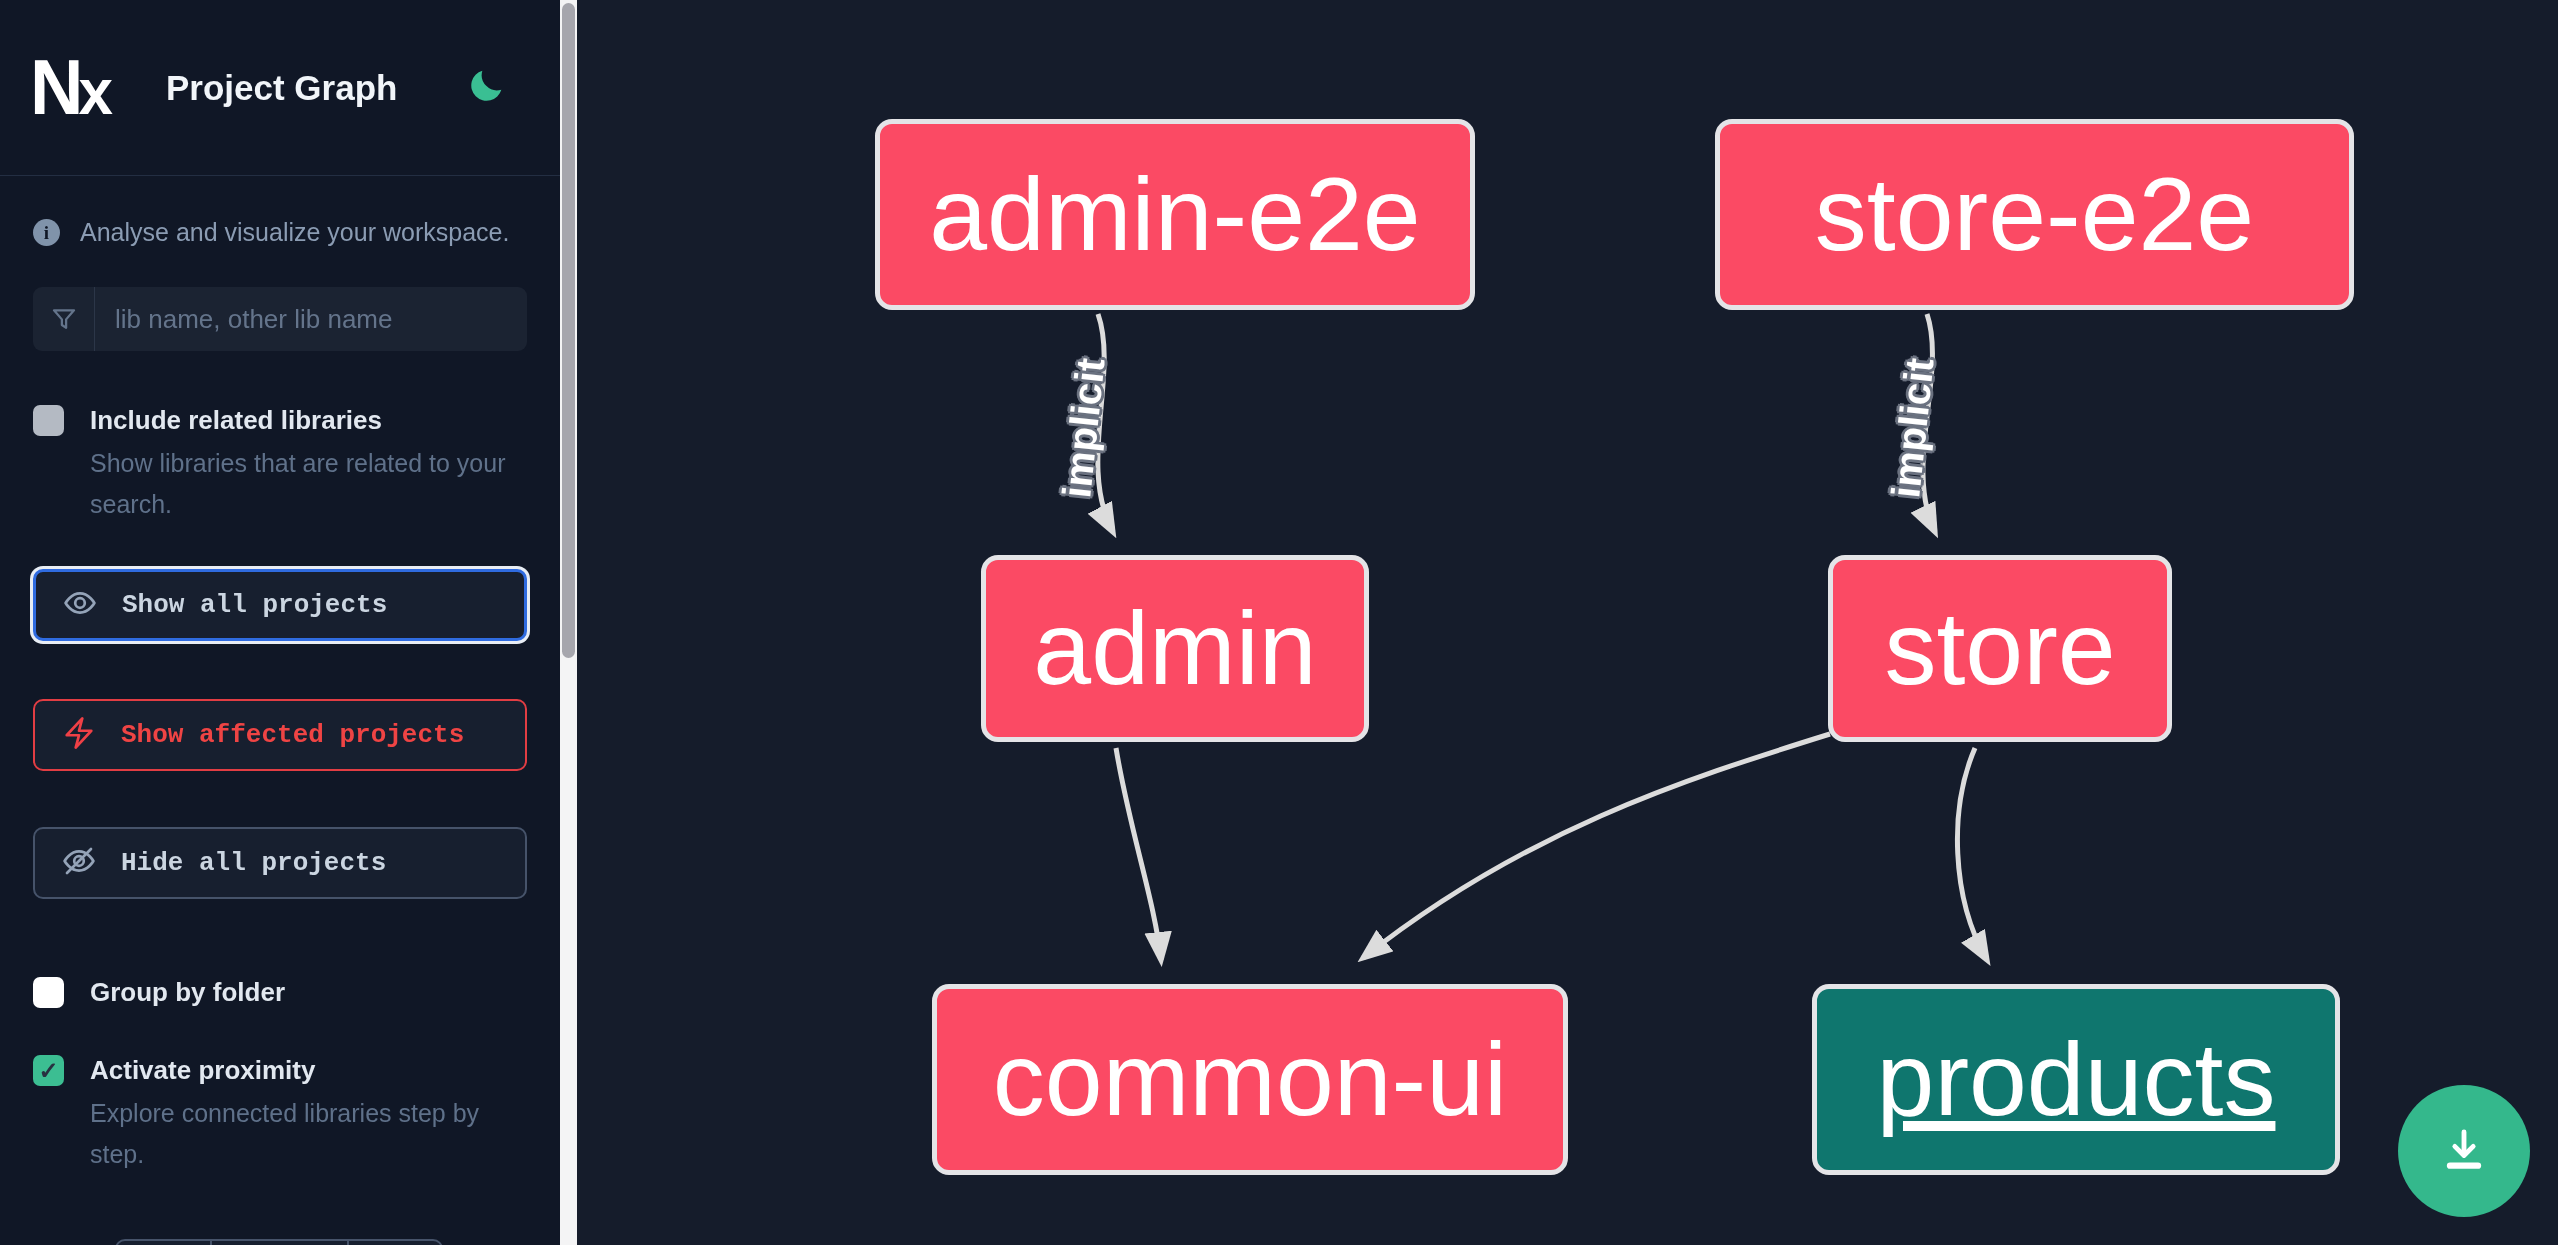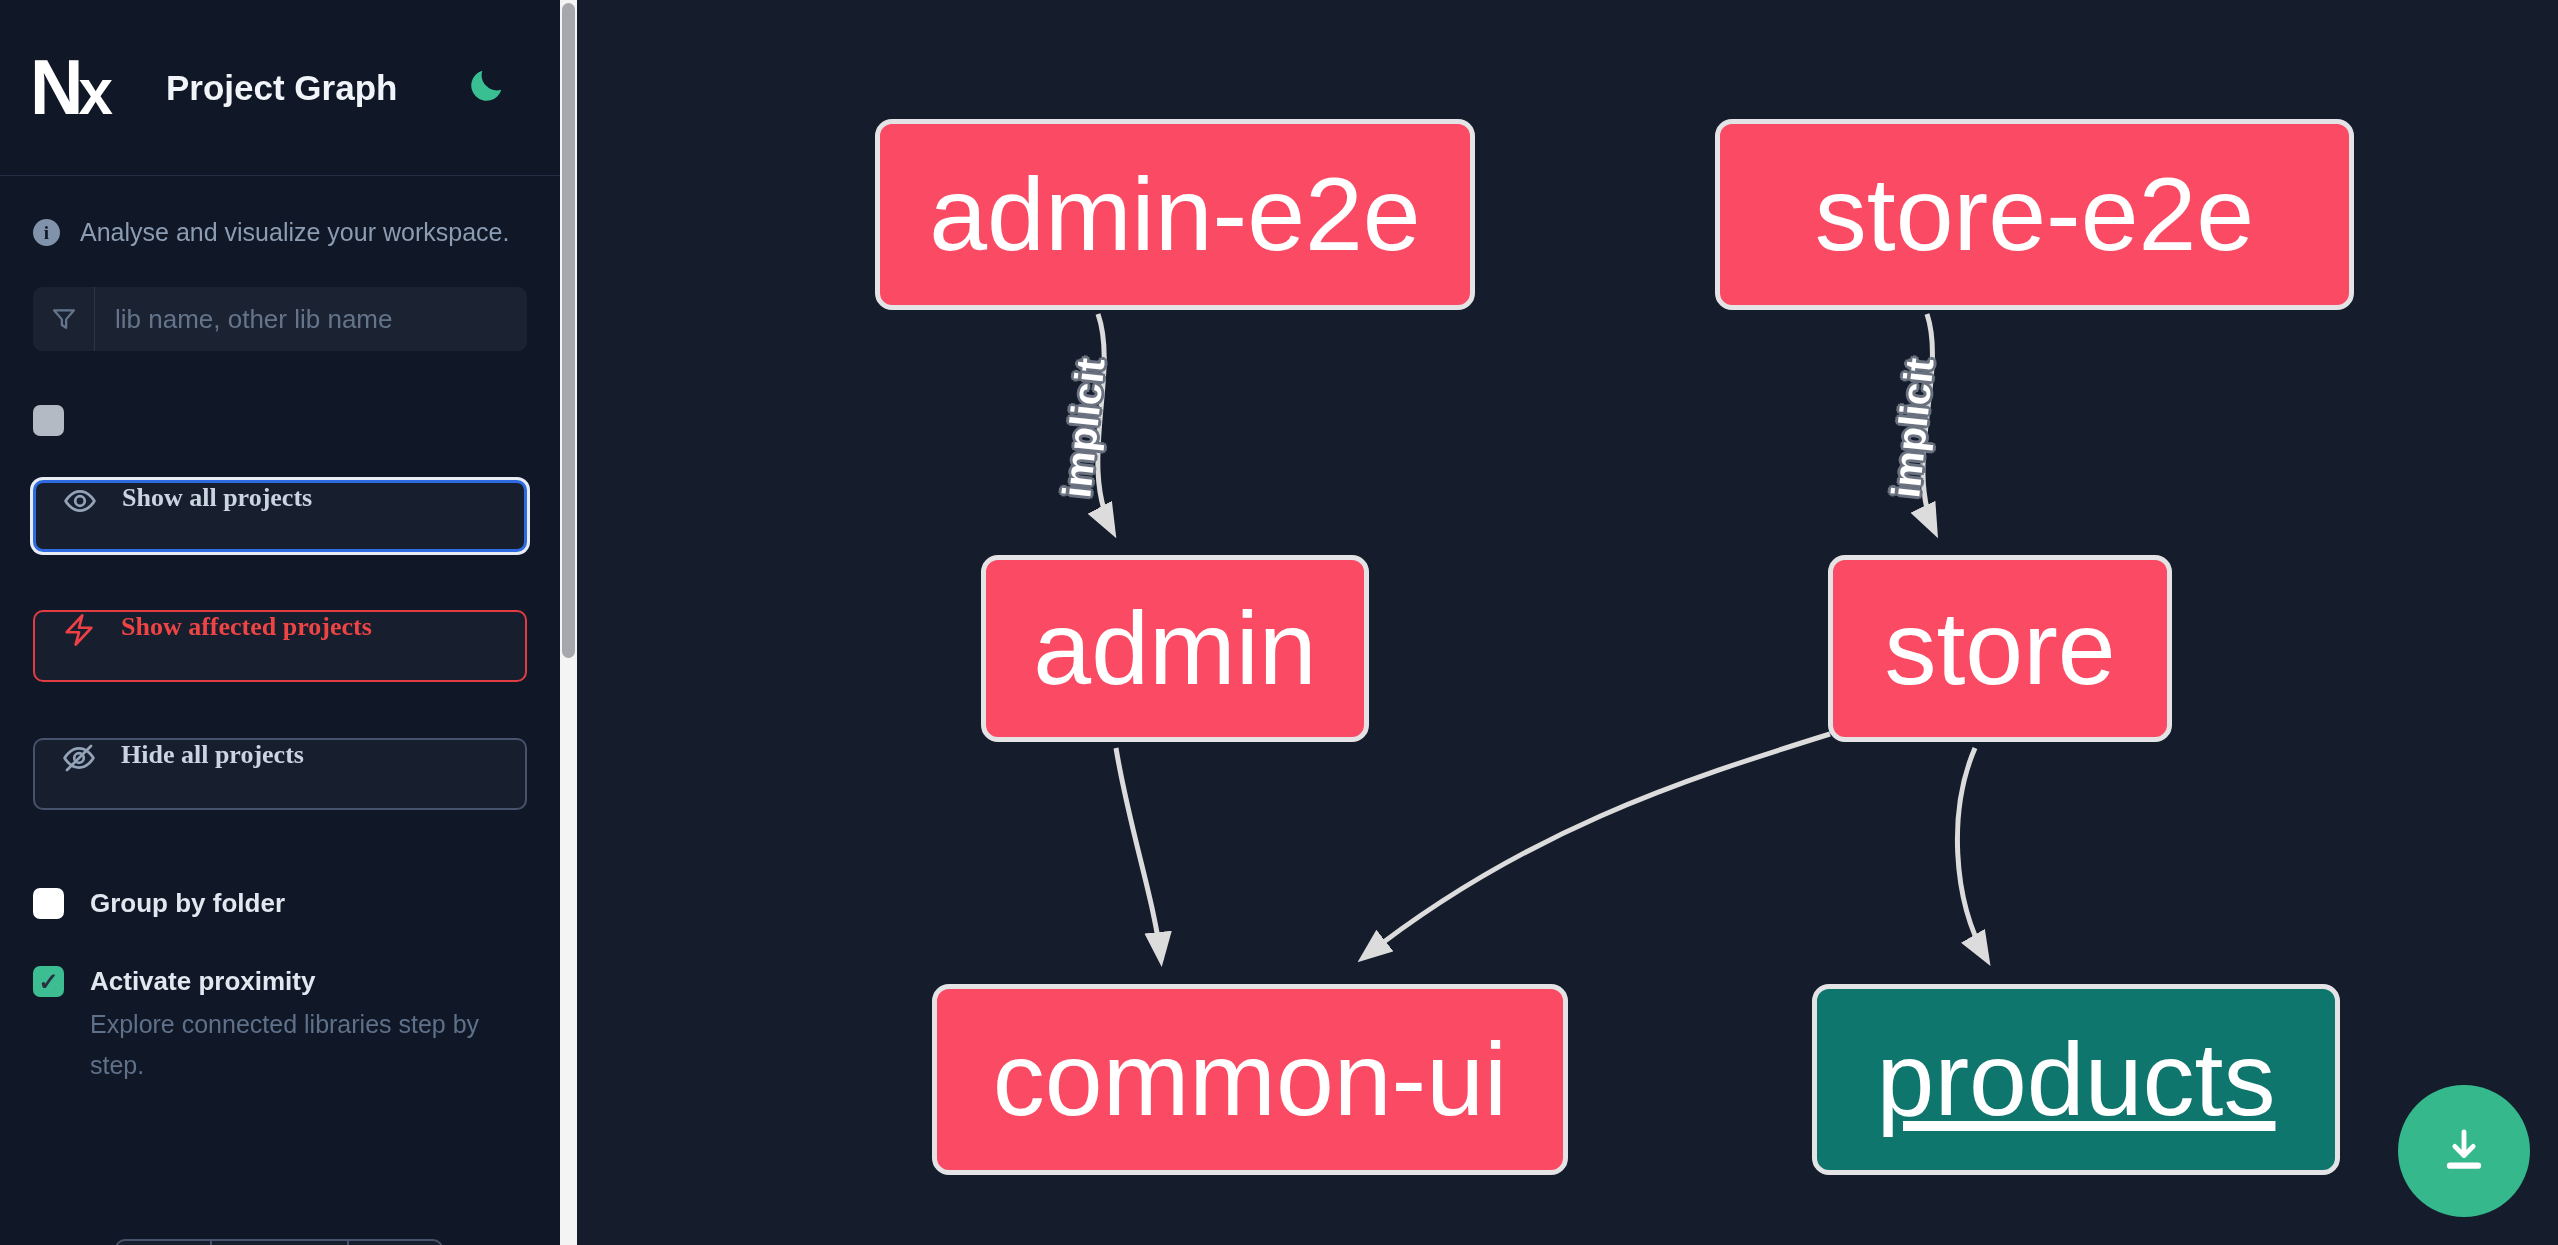--- a/index.html
+++ b/index.html
@@ -55,24 +55,24 @@
     display: flex; align-items: center; justify-content: center;
     font-size: 24px; font-weight: 700; cursor: pointer;
   }
   .chk-gray  { background: #b4bac3; color: transparent; }
   .chk-white { background: #ffffff; color: transparent; }
   .chk-green { background: #3cbe92; color: #283141; }
   .chk-label { color: #e2e8f0; font-size: 26px; font-weight: 700; line-height: 34px; }
   .chk-desc  { color: #5f718a; font-size: 25px; line-height: 41px; margin-top: 6px; max-width: 452px; }
 
   .sb-btn {
-    width: 494px; height: 72px; display: flex; 
+    width: 494px; height: 72px; display: flex; align-items: center;
     background: #171f2f; border: 2px solid #46536a; border-radius: 10px;
     padding: 0 26px; margin-bottom: 30px; cursor: pointer; gap: 24px;
-    font-family: Liberation Serif, serif;
+    font-family: Liberation Mono, monospace;
   }
   .sb-btn .lbl { font-size: 26px; font-weight: 700; color: #cbd5e1; }
   .sb-btn.focused { border: 3px solid #2f6be0; box-shadow: 0 0 0 3px #e8edf4; margin-bottom: 32px; }
   .sb-btn.danger { border: 2px solid #e23d43; }
   .sb-btn.danger .lbl { color: #ef4444; }
   .btn-gap { height: 26px; }
 
   .segmented {
     position: absolute; left: 115px; top: 1239px; width: 328px; height: 18px;
     display: flex; background: #171f2f; border: 2px solid #46536a;
@@ -147,20 +147,24 @@
         <span class="search-icon-cell">
           <svg width="30" height="30" viewBox="0 0 24 24" fill="none" stroke="#64748b" stroke-width="1.8" stroke-linejoin="round">
             <path d="M4 5h16l-6.3 7.3V19l-3.4-2.2v-4.5z"></path>
           </svg>
         </span>
         <input type="text" placeholder="lib name, other lib name" style="">
       </div>
 
       <div class="chk-row">
         <span class="chk-box chk-gray"></span>
+        <div>
+          <div class="chk-label">Include related libraries</div>
+          <div class="chk-desc">Show libraries that are related to your search.</div>
+        </div>
       </div>
 
       <button class="sb-btn focused">
         <span>
           <svg width="36" height="36" viewBox="0 0 24 24" fill="none" stroke="#94a3b8" stroke-width="1.8" stroke-linecap="round" stroke-linejoin="round">
             <path d="M2.4 12s3.5-6.4 9.6-6.4S21.6 12 21.6 12s-3.5 6.4-9.6 6.4S2.4 12 2.4 12z"></path>
             <circle cx="12" cy="12" r="3.2"></circle>
           </svg>
         </span>
         <span class="lbl">Show all projects</span>

